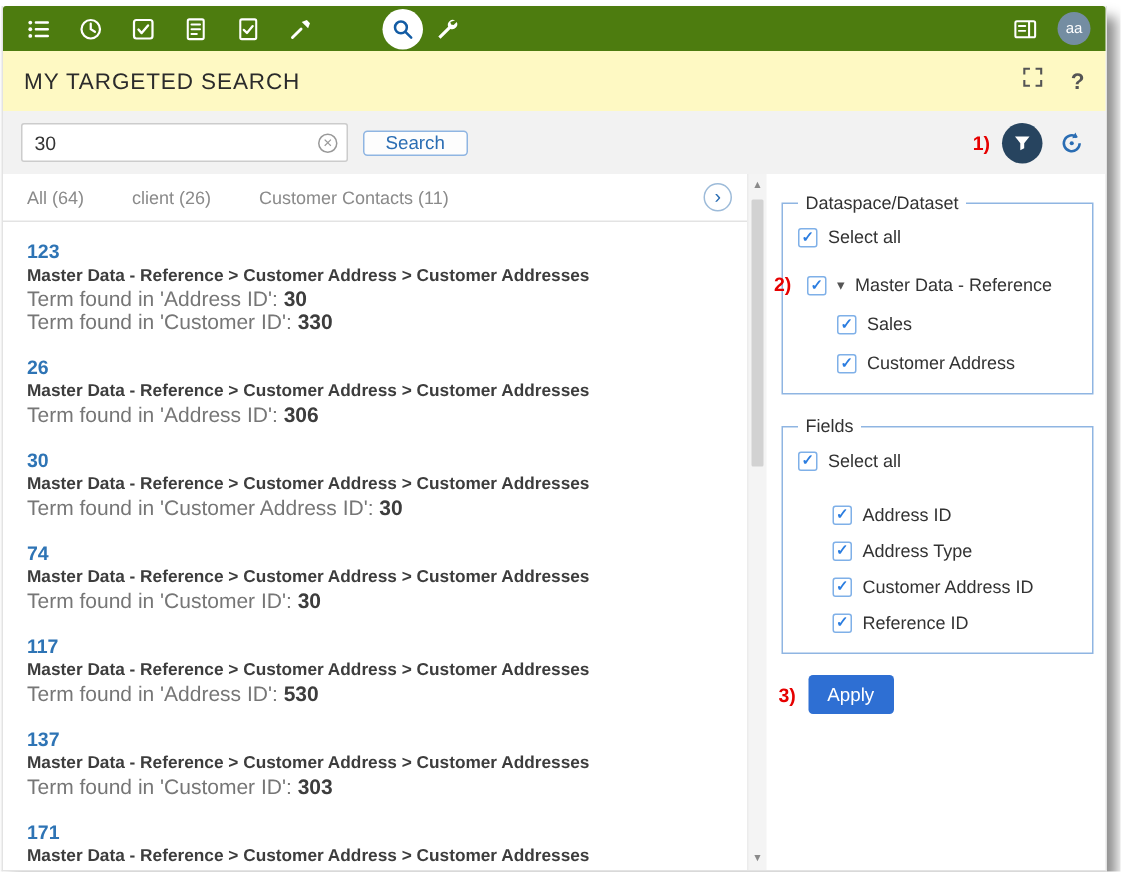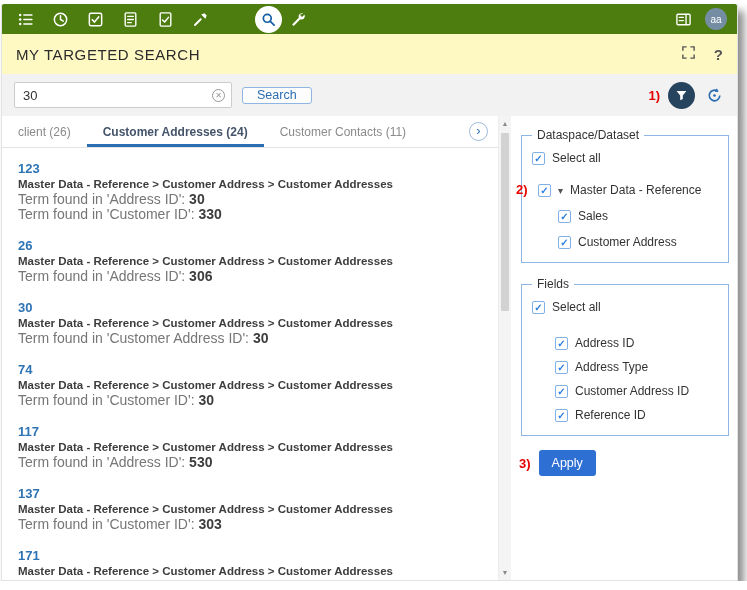--- a/index.html
+++ b/index.html
@@ -184,22 +184,22 @@
           </svg>
       </span>
     </div>
   </div>
 
   <div class="body">
 
     <div class="main">
       <div class="tabs">
         <div class="tabs-list">
+            <span class="tab">All (64)</span>
             <span class="tab">client (26)</span>
-            <span class="tab active">Customer Addresses (24)</span>
             <span class="tab">Customer Contacts (11)</span>
           </div>
         <span class="tab-arrow">
             <span class="tab-arrow-glyph">›</span>
           </span>
       </div>
       <div class="results">
           <div class="result">
     <a class="result-id">123</a>
     <div class="result-path">Master Data - Reference &gt; Customer Address &gt; Customer Addresses</div>

